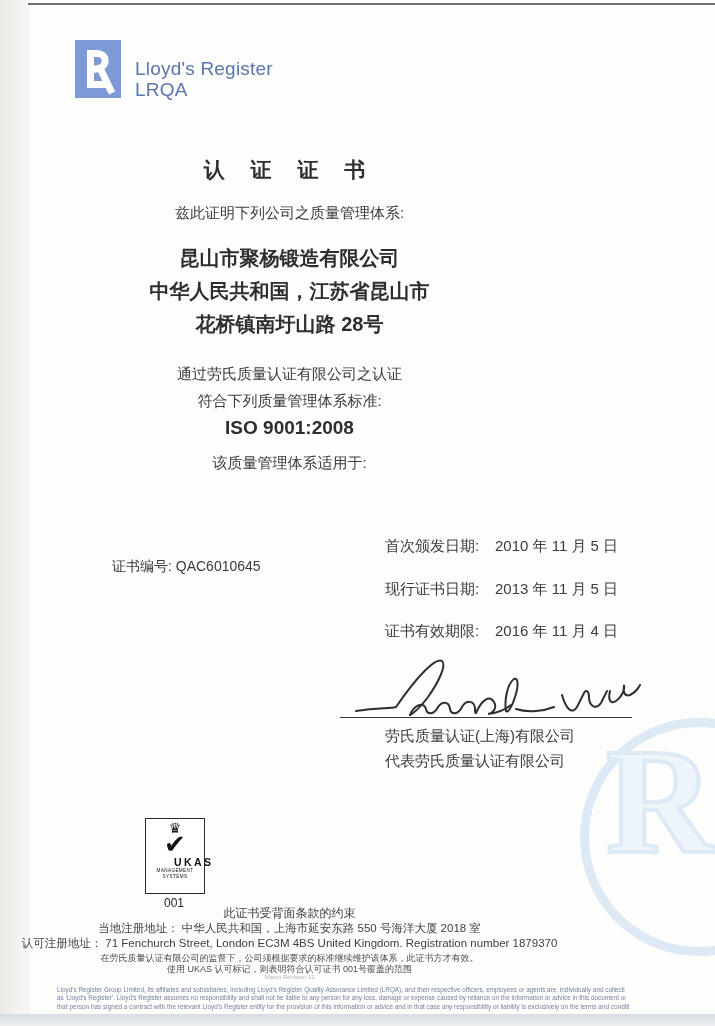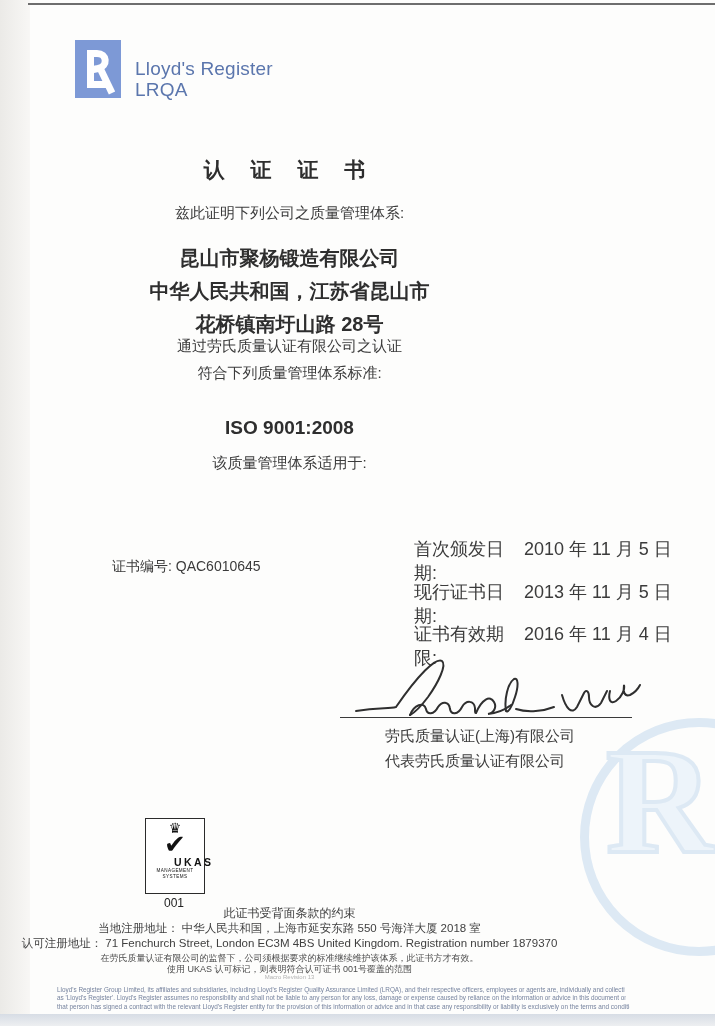--- a/index.html
+++ b/index.html
@@ -15,27 +15,27 @@
   .wm-circle{left:580px;top:718px;width:220px;height:220px;border:9px solid #dde9f4;border-radius:50%;}
   .wm-r{left:606px;top:726px;font-family:"Liberation Serif","DejaVu Serif",serif;font-size:150px;font-weight:bold;
         color:#edf4fa;-webkit-text-stroke:4px #dde9f4;line-height:1;}
   
   .logo{left:75px;top:40px;display:flex;align-items:flex-start;gap:14px;}
   .logo-text{margin-top:18px;color:#5b76ad;font-size:19px;line-height:21px;letter-spacing:0.2px;}
   
   .title{top:156px;font-size:21px;font-weight:bold;letter-spacing:10px;color:#2d2d2d;}
   .intro{top:204px;font-size:15px;}
   .company{top:242px;font-size:20px;font-weight:bold;line-height:33px;color:#2e2e2e;}
-  .approval{top:332px;font-size:15px;line-height:27px;}
+  .approval{top:360px;font-size:15px;line-height:27px;}
   .standard{top:417px;font-size:19px;font-weight:bold;color:#2e2e2e;}
   .scope-intro{top:454px;font-size:15px;}
   .scope-text{top:489px;font-size:17px;font-weight:bold;color:#2e2e2e;}
   
   .certno{left:112px;top:558px;font-size:14px;}
-  .daterow{left:385px;display:flex;font-size:18px;margin-left:29px;}
+  .daterow{left:385px;display:flex;font-size:15px;}
   .daterow .lbl{width:100px;text-align:left;}
   .daterow .val{margin-left:10px;}
   
   .sig-svg{left:348px;top:655px;}
   .sig-line{left:340px;top:717px;width:292px;height:1px;background:#3a3a3a;}
   .sig-org{left:385px;top:723px;font-size:15px;line-height:25px;}
   
   .ukas-box{left:145px;top:818px;width:58px;height:74px;border:1.5px solid #2b2b2b;
             display:flex;flex-direction:column;align-items:center;background:#fff;}
   .ukas-crown{font-size:14px;line-height:14px;margin-top:2px;color:#111;}

